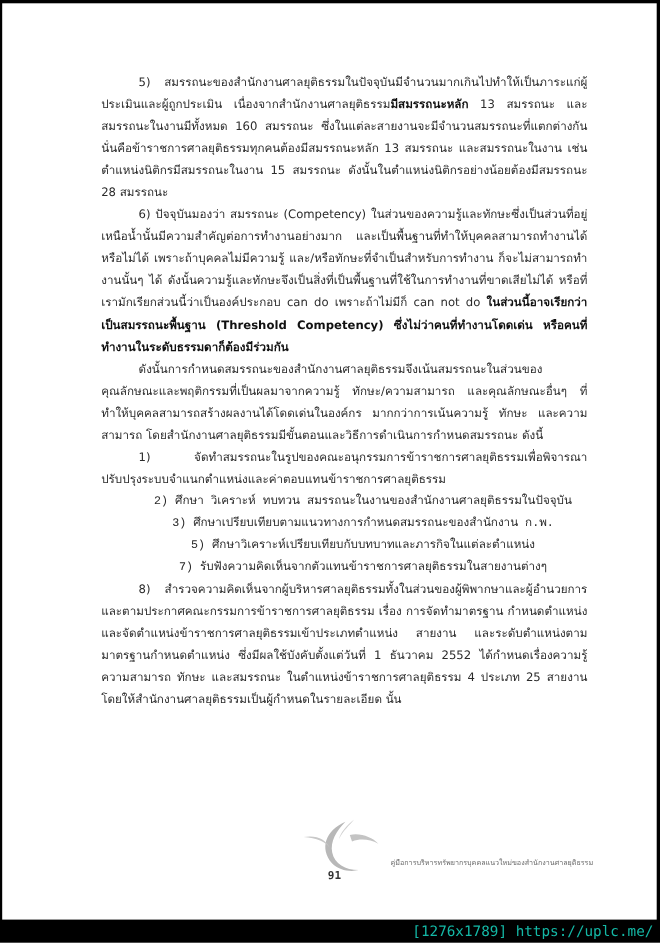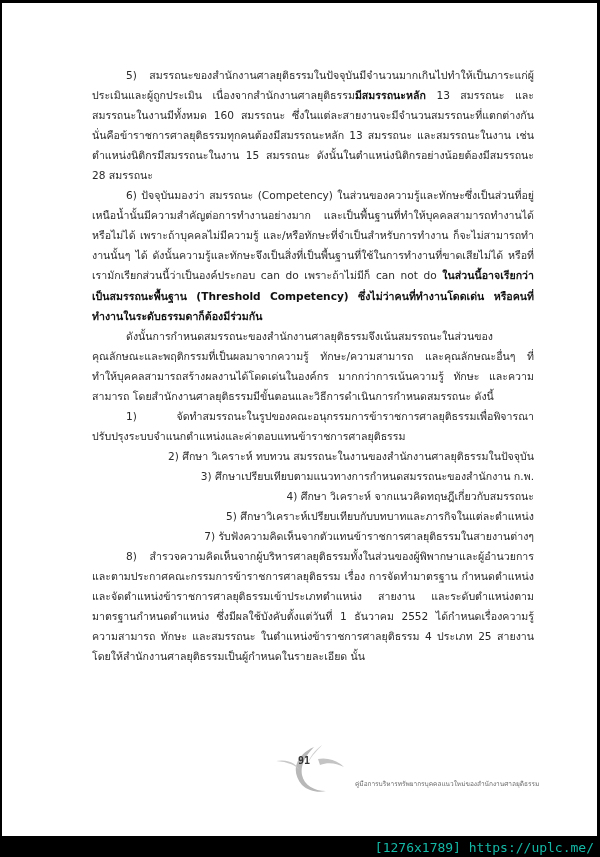--- a/index.html
+++ b/index.html
@@ -11,25 +11,25 @@
     position:absolute; left:2px; top:3px; width:595px; height:833px;
     background:#fff;
   }
   .content {
     position:absolute; left:90px; top:62px; width:442px;
     font-size:10.6px; line-height:20.05px; color:#2a2a2a;
     text-align:justify; text-align-last:auto;
   }
   .para { margin:0; }
   .indent { text-indent:34px; }
-  .item { padding-left:34px; margin:0; text-align:right; }
+  .item { padding-left:34px; margin:0; text-align:center;font-family:Liberation Mono, monospace; }
   .bold { font-weight:bold; color:#111; }
   .footer-swirl { position:absolute; left:272px; top:742px; width:72px; height:52px; }
   .page-num {
-    position:absolute; left:296px; top:752px; font-size:10px; font-weight:bold;
+    position:absolute; left:296px; top:788px; font-size:10px; font-weight:bold;
     color:#333; font-family:"DejaVu Sans Mono", monospace;
   }
   .footer-text {
     position:absolute; left:353px; top:776px; font-size:6.5px; color:#666;
     white-space:nowrap;
   }
   .watermark {
     position:absolute; right:6px; bottom:2px; color:#14b8a6; font-size:13px;
     font-family:"DejaVu Sans Mono", monospace; letter-spacing:0px;
   }
@@ -38,21 +38,20 @@
 <body>
 
 <div class="page">
   <div class="content" id="content">
       <p class="para indent"><span>5) สมรรถนะของสำนักงานศาลยุติธรรมในปัจจุบันมีจำนวนมากเกินไปทำให้เป็นภาระแก่ผู้ประเมินและผู้ถูกประเมิน เนื่องจากสำนักงานศาลยุติธรรม</span><span class="bold">มีสมรรถนะหลัก</span><span> 13 สมรรถนะ และสมรรถนะในงานมีทั้งหมด 160 สมรรถนะ ซึ่งในแต่ละสายงานจะมีจำนวนสมรรถนะที่แตกต่างกัน นั่นคือข้าราชการศาลยุติธรรมทุกคนต้องมีสมรรถนะหลัก 13 สมรรถนะ และสมรรถนะในงาน เช่น ตำแหน่งนิติกรมีสมรรถนะในงาน 15 สมรรถนะ ดังนั้นในตำแหน่งนิติกรอย่างน้อยต้องมีสมรรถนะ 28 สมรรถนะ</span></p>
       <p class="para indent"><span>6) ปัจจุบันมองว่า สมรรถนะ (Competency) ในส่วนของความรู้และทักษะซึ่งเป็นส่วนที่อยู่เหนือน้ำนั้นมีความสำคัญต่อการทำงานอย่างมาก และเป็นพื้นฐานที่ทำให้บุคคลสามารถทำงานได้หรือไม่ได้ เพราะถ้าบุคคลไม่มีความรู้ และ/หรือทักษะที่จำเป็นสำหรับการทำงาน ก็จะไม่สามารถทำงานนั้นๆ ได้ ดังนั้นความรู้และทักษะจึงเป็นสิ่งที่เป็นพื้นฐานที่ใช้ในการทำงานที่ขาดเสียไม่ได้ หรือที่เรามักเรียกส่วนนี้ว่าเป็นองค์ประกอบ can do เพราะถ้าไม่มีก็ can not do </span><span class="bold">ในส่วนนี้อาจเรียกว่าเป็นสมรรถนะพื้นฐาน (Threshold Competency) ซึ่งไม่ว่าคนที่ทำงานโดดเด่น หรือคนที่ทำงานในระดับธรรมดาก็ต้องมีร่วมกัน</span></p>
       <p class="para indent"><span>ดังนั้นการกำหนดสมรรถนะของสำนักงานศาลยุติธรรมจึงเน้นสมรรถนะในส่วนของคุณลักษณะและพฤติกรรมที่เป็นผลมาจากความรู้ ทักษะ/ความสามารถ และคุณลักษณะอื่นๆ ที่ทำให้บุคคลสามารถสร้างผลงานได้โดดเด่นในองค์กร  มากกว่าการเน้นความรู้ ทักษะ และความสามารถ โดยสำนักงานศาลยุติธรรมมีขั้นตอนและวิธีการดำเนินการกำหนดสมรรถนะ ดังนี้</span></p>
       <p class="para indent"><span>1) จัดทำสมรรถนะในรูปของคณะอนุกรรมการข้าราชการศาลยุติธรรมเพื่อพิจารณาปรับปรุงระบบจำแนกตำแหน่งและค่าตอบแทนข้าราชการศาลยุติธรรม</span></p>
       <p class="para item"><span>2) ศึกษา วิเคราะห์ ทบทวน สมรรถนะในงานของสำนักงานศาลยุติธรรมในปัจจุบัน</span></p>
       <p class="para item"><span>3) ศึกษาเปรียบเทียบตามแนวทางการกำหนดสมรรถนะของสำนักงาน ก.พ.</span></p>
-      <p class="para item"><span>4) ศึกษา วิเคราะห์ จากแนวคิดทฤษฎีเกี่ยวกับสมรรถนะ</span></p>
       <p class="para item"><span>5) ศึกษาวิเคราะห์เปรียบเทียบกับบทบาทและภารกิจในแต่ละตำแหน่ง</span></p>
       <p class="para item"><span>7) รับฟังความคิดเห็นจากตัวแทนข้าราชการศาลยุติธรรมในสายงานต่างๆ</span></p>
       <p class="para indent"><span>8) สำรวจความคิดเห็นจากผู้บริหารศาลยุติธรรมทั้งในส่วนของผู้พิพากษาและผู้อำนวยการและตามประกาศคณะกรรมการข้าราชการศาลยุติธรรม เรื่อง การจัดทำมาตรฐาน กำหนดตำแหน่ง และจัดตำแหน่งข้าราชการศาลยุติธรรมเข้าประเภทตำแหน่ง สายงาน และระดับตำแหน่งตามมาตรฐานกำหนดตำแหน่ง ซึ่งมีผลใช้บังคับตั้งแต่วันที่ 1 ธันวาคม 2552  ได้กำหนดเรื่องความรู้ ความสามารถ ทักษะ และสมรรถนะ ในตำแหน่งข้าราชการศาลยุติธรรม 4 ประเภท 25 สายงาน โดยให้สำนักงานศาลยุติธรรมเป็นผู้กำหนดในรายละเอียด นั้น</span></p>
     </div>
 
   <svg class="footer-swirl" viewBox="0 0 72 52">
     <path d="M40 2 C22 10,16 26,28 40 C34 46,44 48,52 46 C40 46,30 40,28 30 C26 20,32 10,40 2 Z" fill="#b8b8b8"></path>
     <path d="M2 16 C14 14,22 18,26 26 C22 20,14 17,2 16 Z" fill="#c8c8c8"></path>
     <path d="M44 14 C54 12,64 16,70 22 C62 18,54 17,46 20 Z" fill="#c4c4c4"></path>
     <path d="M48 0 C40 6,36 12,34 18 C38 10,44 5,48 0 Z" fill="#d0d0d0"></path>

